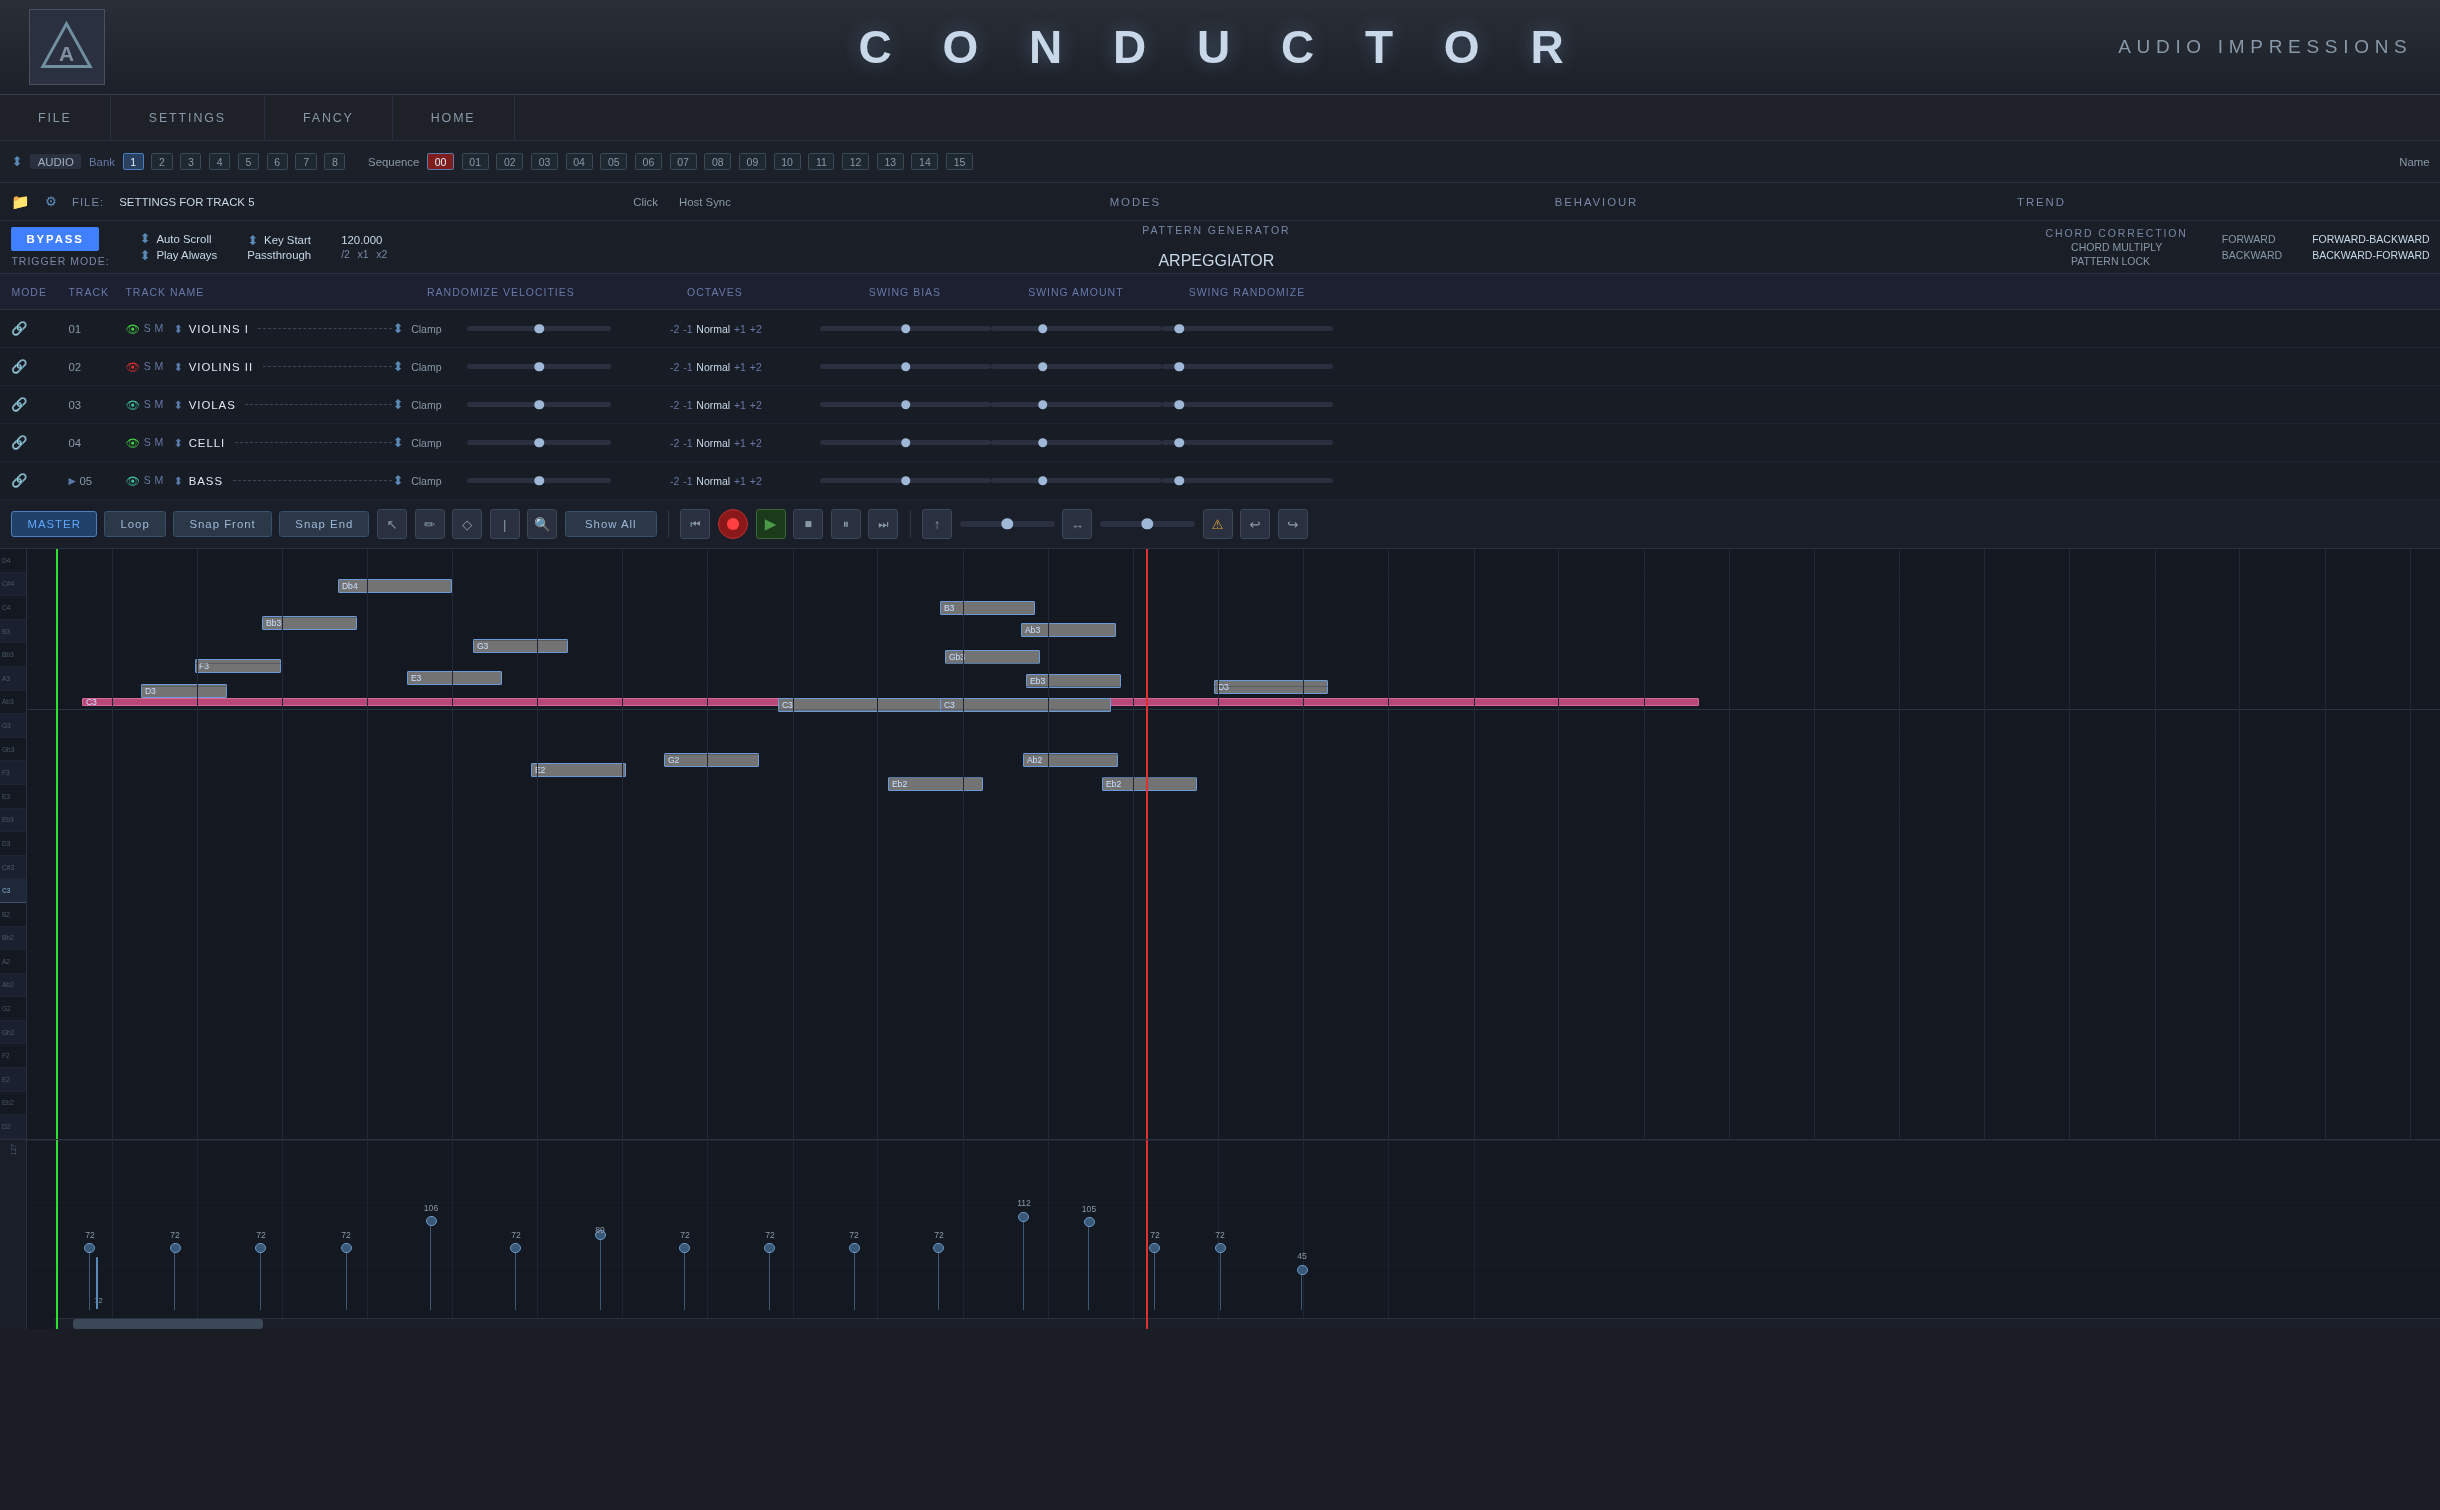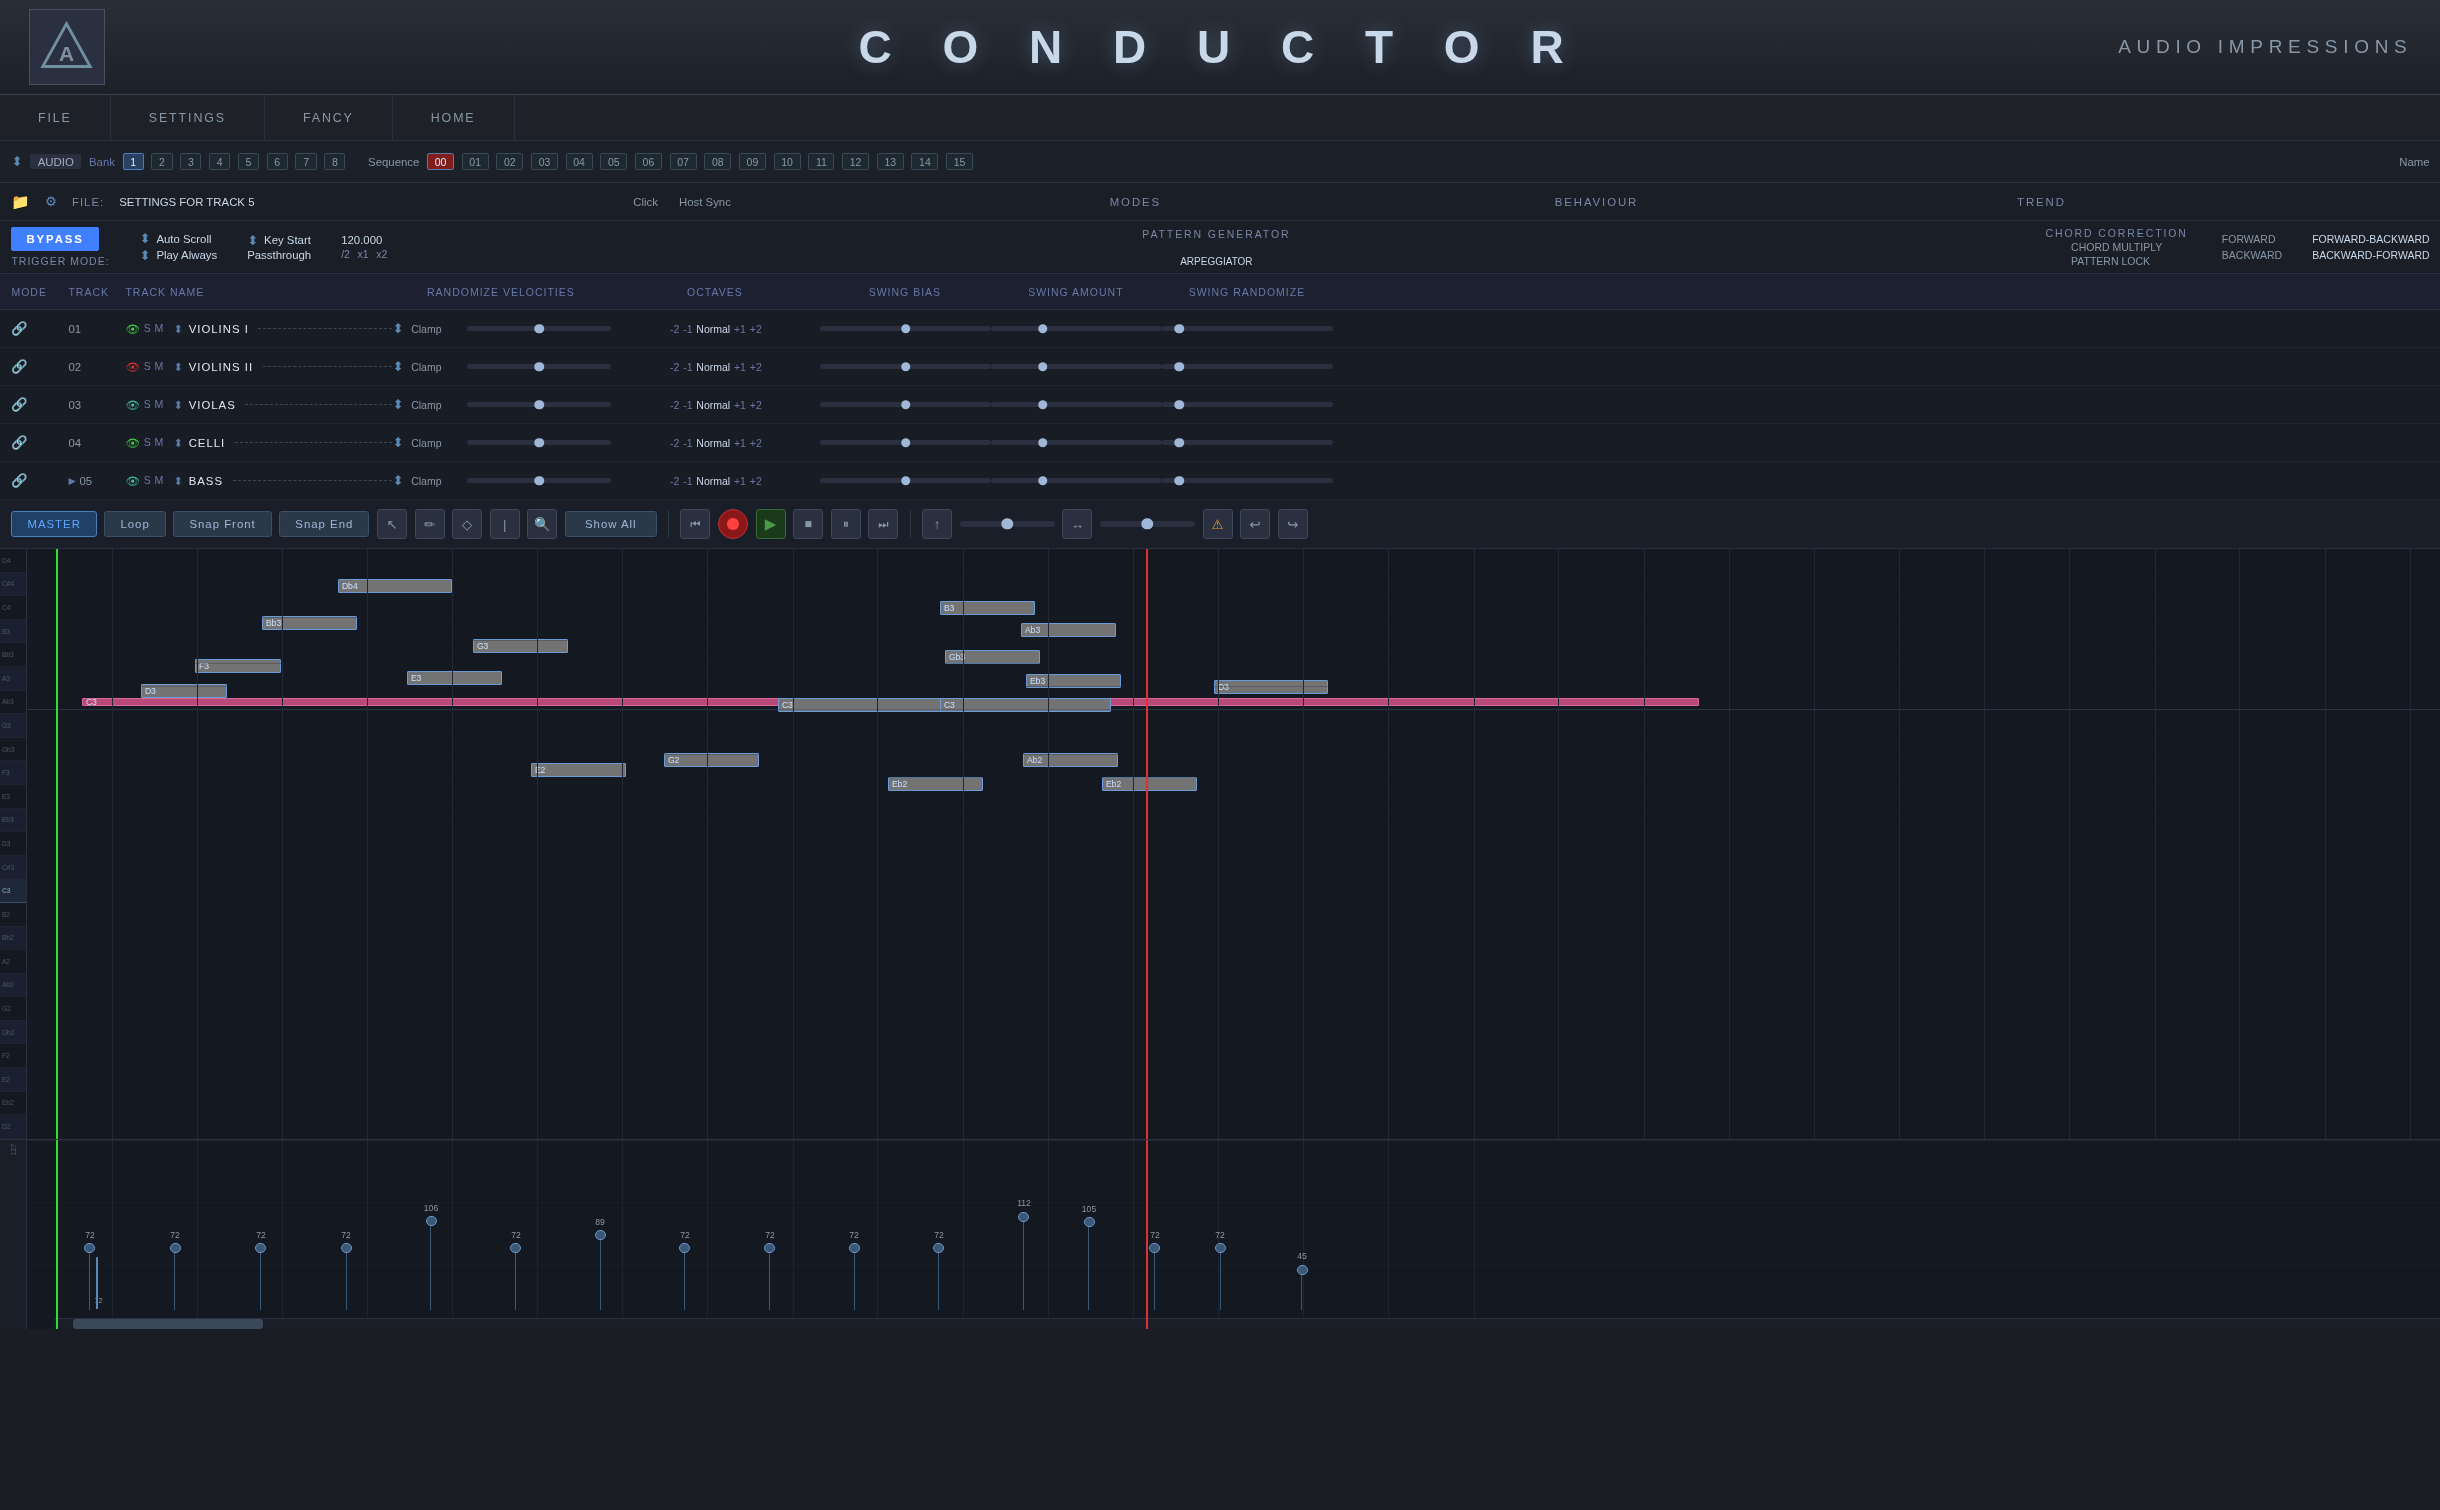--- a/index.html
+++ b/index.html
@@ -579,21 +579,21 @@
     </div>
     <div class="ctrl-item" style="gap:7.6px">
       <span class="ctrl-label">/2</span>
       <span class="ctrl-label">x1</span>
       <span class="ctrl-label">x2</span>
     </div>
   </div>
   <div style="flex:1;display:flex;justify-content:center">
     <div class="pattern-gen">
       <div style="color:#7888a8;font-size:10.5px;letter-spacing:1.9px">PATTERN GENERATOR</div>
-      <div style="color:#c8d8e8;font-size:10px;margin-top:16px">ARPEGGIATOR</div>
+      <div style="color:#c8d8e8;font-size:16px;margin-top:16px">ARPEGGIATOR</div>
     </div>
   </div>
   <div style="display:flex;flex-direction:column;align-items:center;gap:1.9px">
     <div style="color:#7888a8;font-size:10.5px;letter-spacing:1.9px">CHORD CORRECTION</div>
     <div class="chord-sub">
       <span>CHORD MULTIPLY</span>
       <span>PATTERN LOCK</span>
     </div>
   </div>
   <div style="margin-left:19px;display:flex;flex-direction:column;gap:3.8px">
@@ -1051,21 +1051,21 @@
         <div style="position: absolute; bottom: 57px; left: 314px; width: 10.5px; height: 10.5px; border-radius: 50%; background: rgb(58, 88, 120); border: 1px solid rgb(106, 152, 200);"></div>
         <div style="position: absolute; bottom: 70px; left: 304px; width: 30px; font-size: 8.6px; color: rgb(136, 152, 168); text-align: center;">72</div>
         <div style="position: absolute; bottom: 0px; left: 403px; width: 1px; background: rgb(58, 88, 120); height: 84px;"></div>
         <div style="position: absolute; bottom: 84px; left: 399px; width: 10.5px; height: 10.5px; border-radius: 50%; background: rgb(58, 88, 120); border: 1px solid rgb(106, 152, 200);"></div>
         <div style="position: absolute; bottom: 97px; left: 389px; width: 30px; font-size: 8.6px; color: rgb(136, 152, 168); text-align: center;">106</div>
         <div style="position: absolute; bottom: 0px; left: 488px; width: 1px; background: rgb(58, 88, 120); height: 57px;"></div>
         <div style="position: absolute; bottom: 57px; left: 483px; width: 10.5px; height: 10.5px; border-radius: 50%; background: rgb(58, 88, 120); border: 1px solid rgb(106, 152, 200);"></div>
         <div style="position: absolute; bottom: 70px; left: 474px; width: 30px; font-size: 8.6px; color: rgb(136, 152, 168); text-align: center;">72</div>
         <div style="position: absolute; bottom: 0px; left: 573px; width: 1px; background: rgb(58, 88, 120); height: 70px;"></div>
         <div style="position: absolute; bottom: 70px; left: 568px; width: 10.5px; height: 10.5px; border-radius: 50%; background: rgb(58, 88, 120); border: 1px solid rgb(106, 152, 200);"></div>
-        <div style="position: absolute; bottom: 83px; left: 558px; width: 30px; font-size: 8.6px; color: rgb(136, 152, 168); text-align: center;">89</div>
+        <div style="position: absolute; bottom: 75px; left: 558px; width: 30px; font-size: 8.6px; color: rgb(136, 152, 168); text-align: center;">89</div>
         <div style="position: absolute; bottom: 0px; left: 657px; width: 1px; background: rgb(58, 88, 120); height: 57px;"></div>
         <div style="position: absolute; bottom: 57px; left: 652px; width: 10.5px; height: 10.5px; border-radius: 50%; background: rgb(58, 88, 120); border: 1px solid rgb(106, 152, 200);"></div>
         <div style="position: absolute; bottom: 70px; left: 643px; width: 30px; font-size: 8.6px; color: rgb(136, 152, 168); text-align: center;">72</div>
         <div style="position: absolute; bottom: 0px; left: 742px; width: 1px; background: rgb(58, 88, 120); height: 57px;"></div>
         <div style="position: absolute; bottom: 57px; left: 737px; width: 10.5px; height: 10.5px; border-radius: 50%; background: rgb(58, 88, 120); border: 1px solid rgb(106, 152, 200);"></div>
         <div style="position: absolute; bottom: 70px; left: 728px; width: 30px; font-size: 8.6px; color: rgb(136, 152, 168); text-align: center;">72</div>
         <div style="position: absolute; bottom: 0px; left: 827px; width: 1px; background: rgb(58, 88, 120); height: 57px;"></div>
         <div style="position: absolute; bottom: 57px; left: 822px; width: 10.5px; height: 10.5px; border-radius: 50%; background: rgb(58, 88, 120); border: 1px solid rgb(106, 152, 200);"></div>
         <div style="position: absolute; bottom: 70px; left: 812px; width: 30px; font-size: 8.6px; color: rgb(136, 152, 168); text-align: center;">72</div>
         <div style="position: absolute; bottom: 0px; left: 911px; width: 1px; background: rgb(58, 88, 120); height: 57px;"></div>

